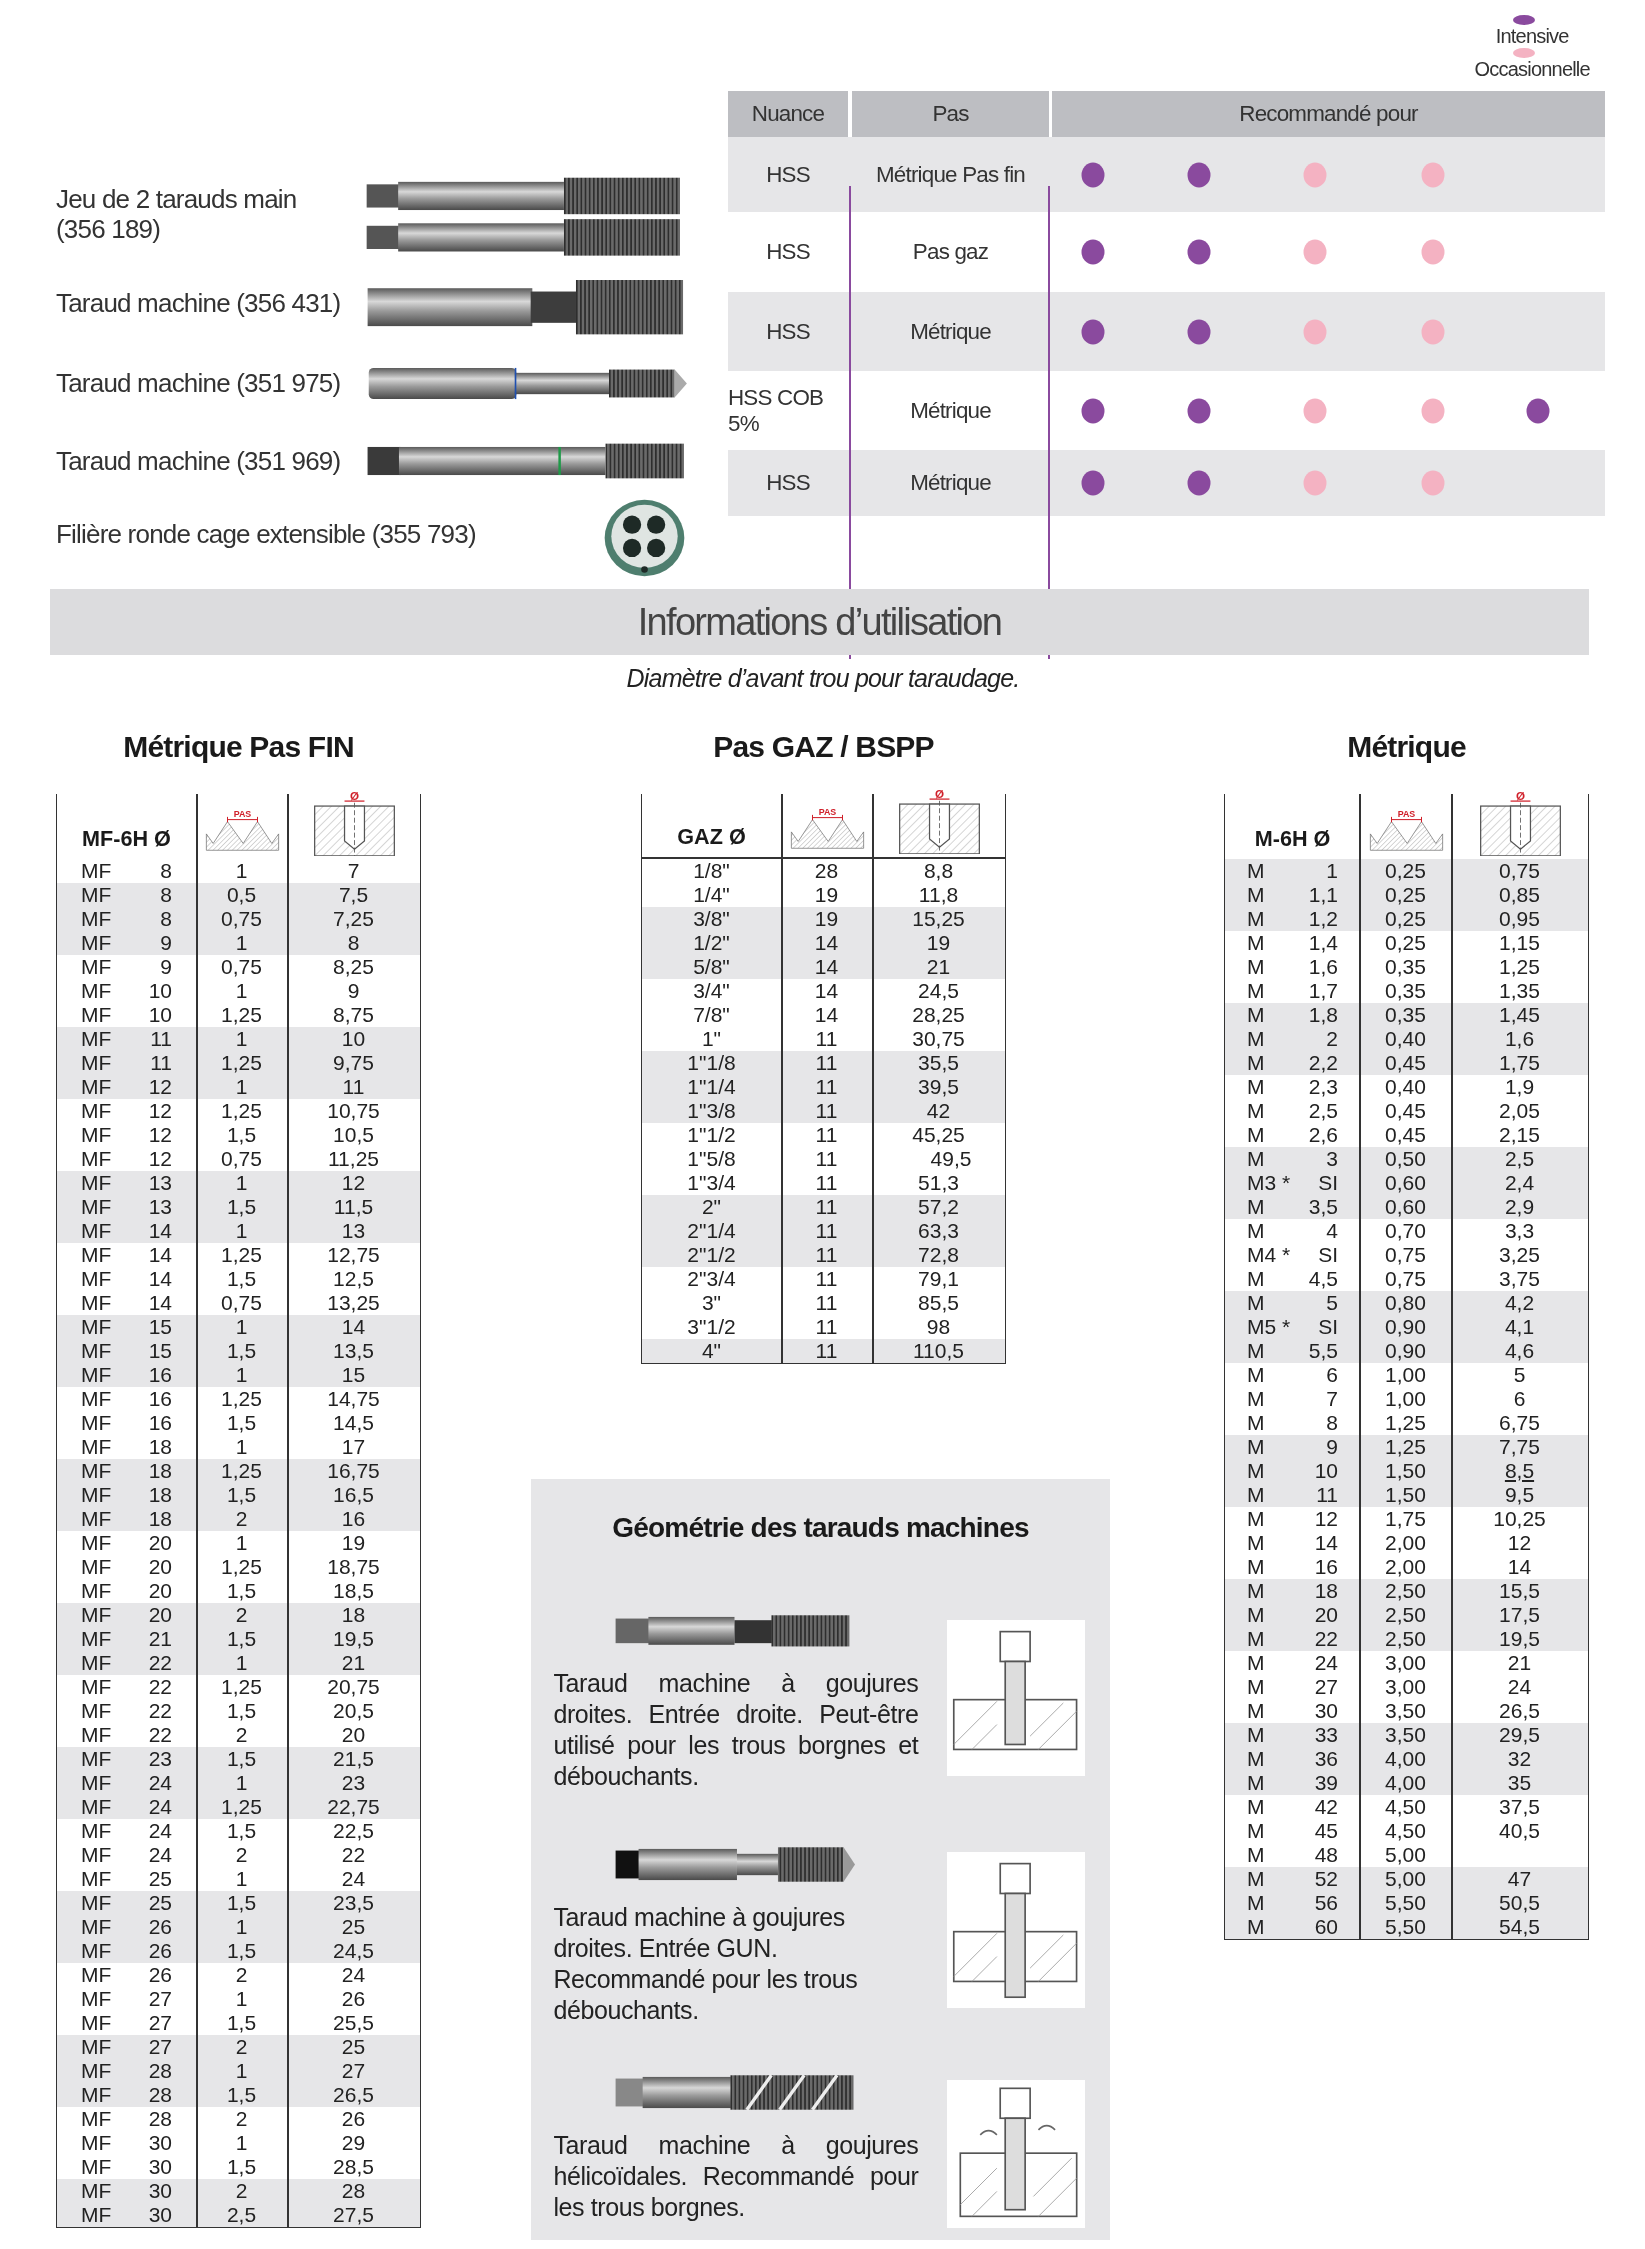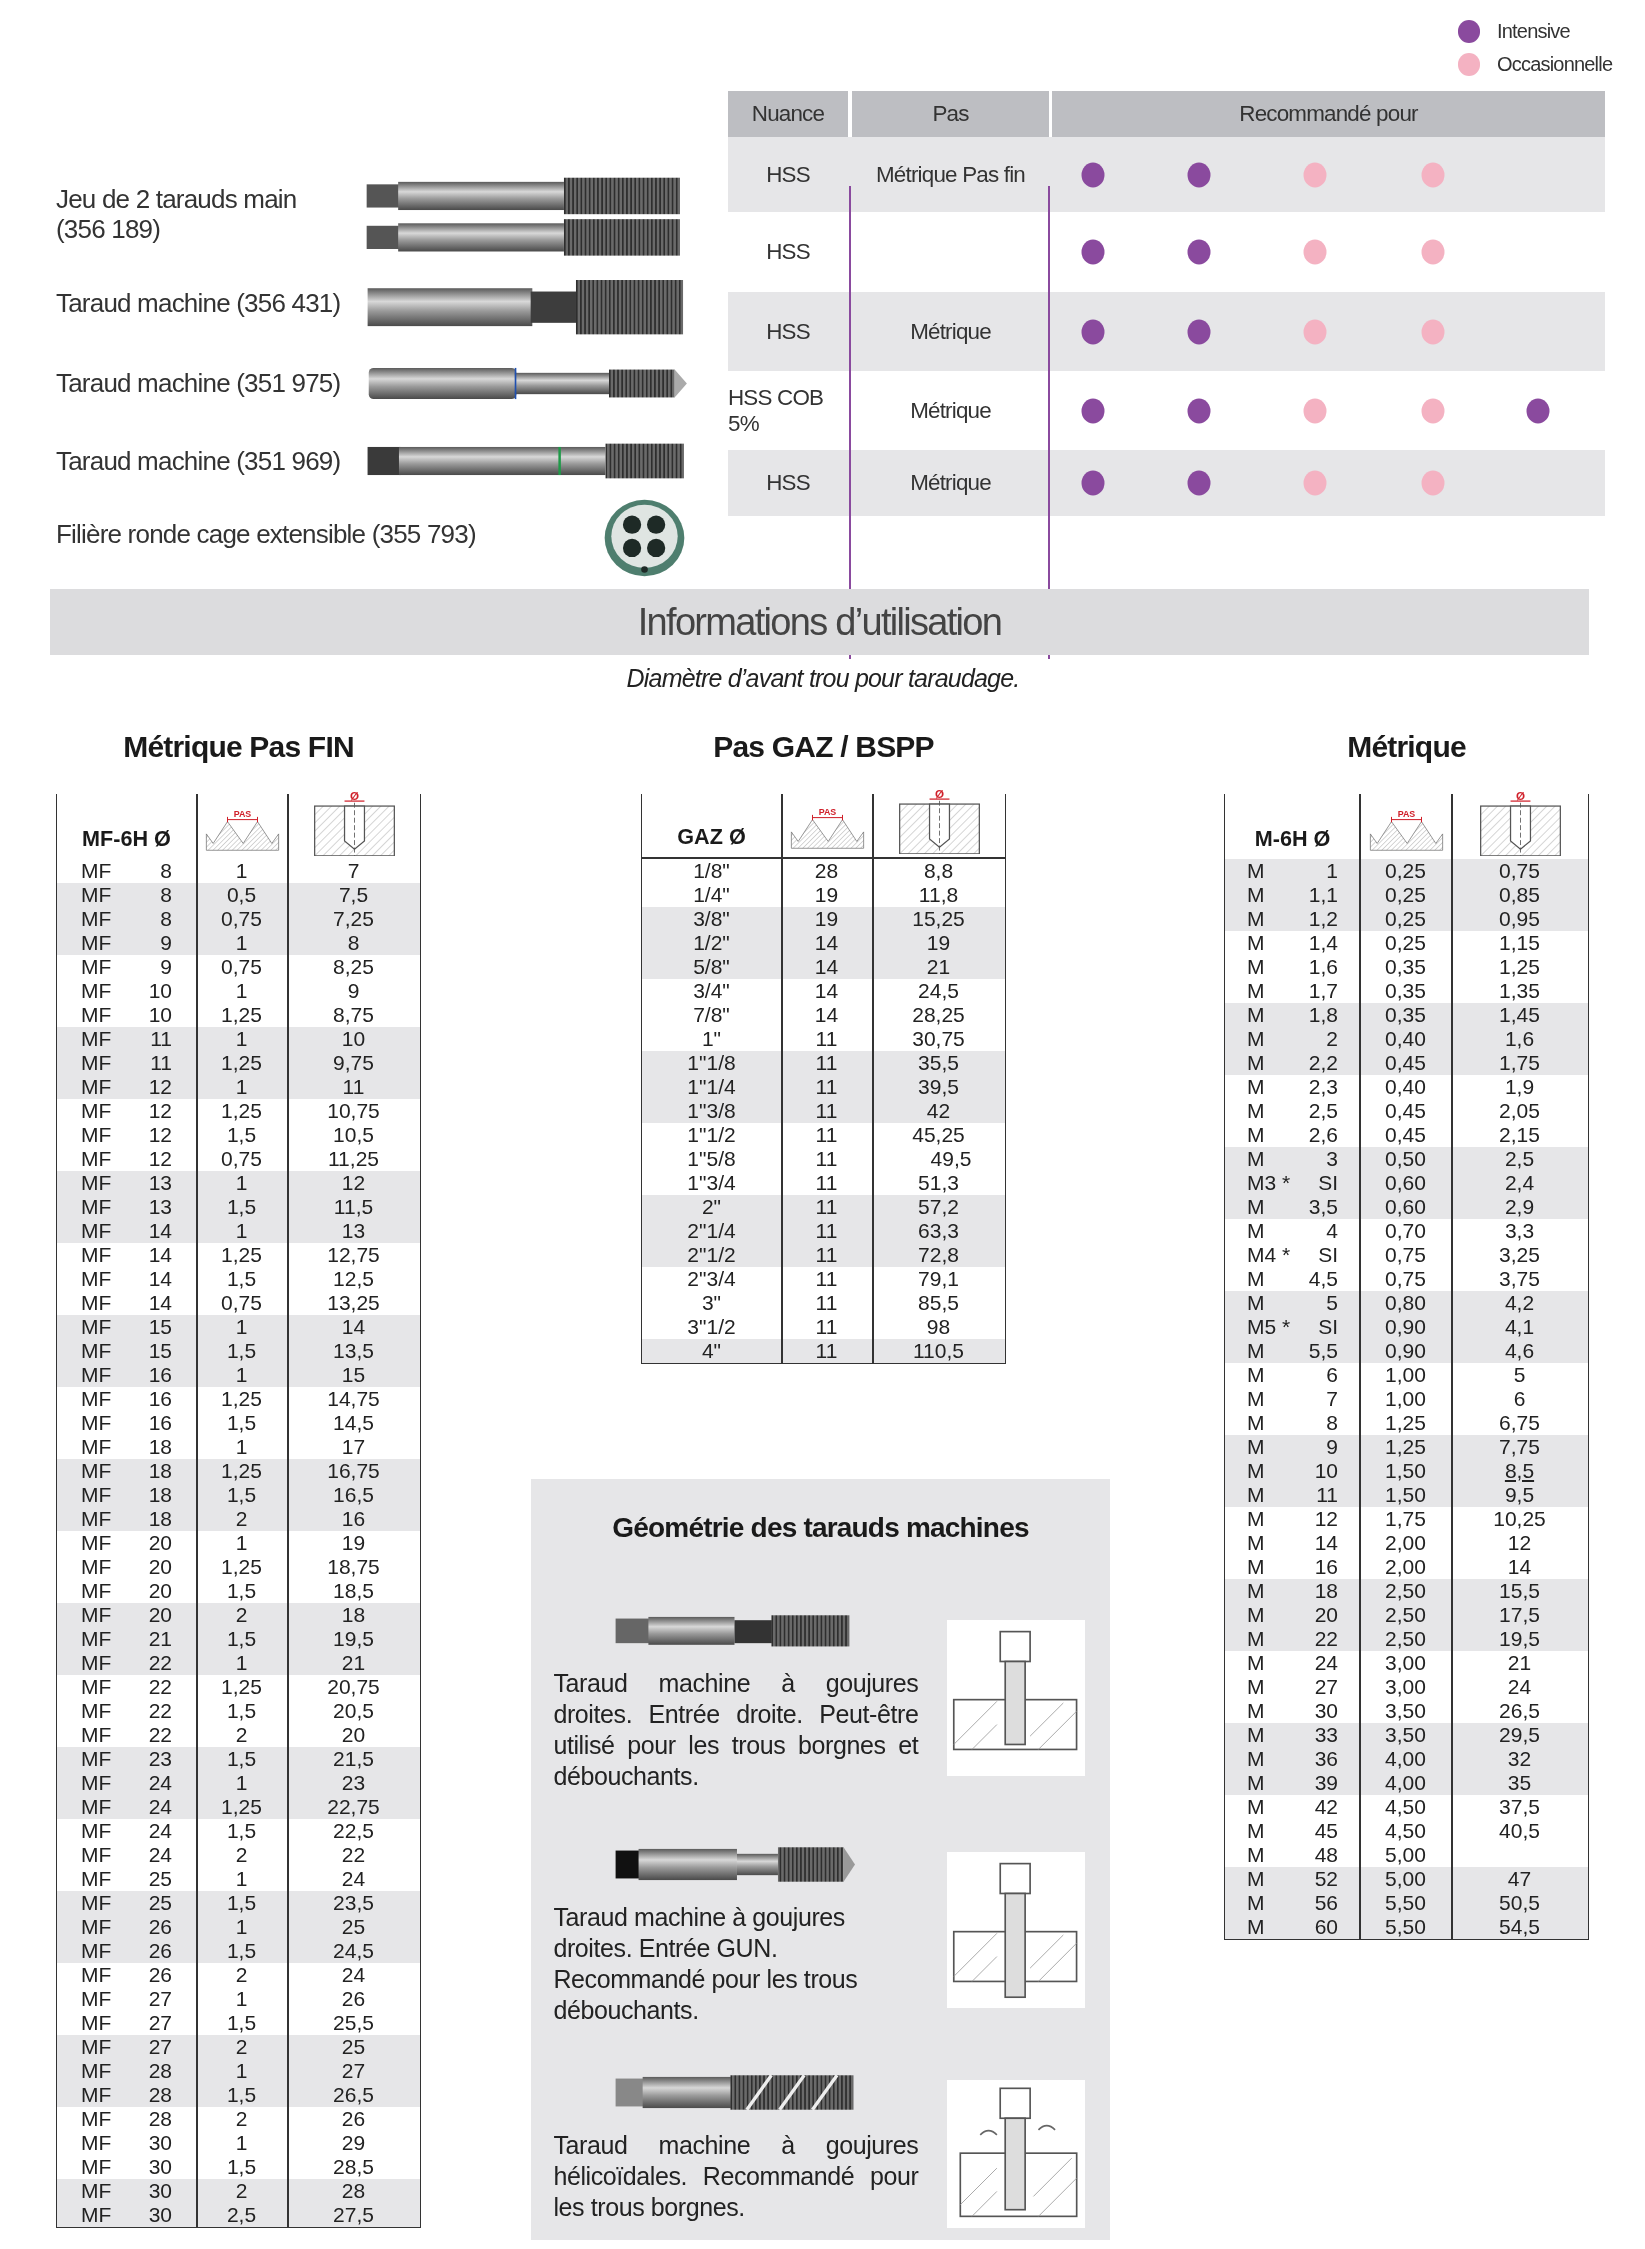--- a/index.html
+++ b/index.html
@@ -1,21 +1,21 @@
 <!DOCTYPE html>
 <html style="font-size:13.3px"><head>
 <meta charset="utf-8">
 <style>
   * { box-sizing: border-box; margin: 0; padding: 0; }
   html, body { width: 1646px; height: 2250px; background: #ffffff; overflow: hidden; }
   body { position: relative; font-family: "Liberation Sans", sans-serif; color: #222; }
 
   
   .legend { position: absolute; left: 1458px; top: 15px; }
-  .legend-row { display: flex; align-items: center; height: 33px; }
+  .legend-row { display: flex; align-items: center; height: 33px; flex-direction: column; }
   .dot { display: inline-block; width: 22.4px; height: 22.4px; border-radius: 50%; }
   .dot.int { background: #8a4a9e; }
   .dot.occ { background: #f4b2c2; }
   .legend-label { margin-left: 16.6px; font-size: 20px; color: #333; letter-spacing: -0.8px; }
 
   
   .ptable { position: absolute; left: 728px; top: 91px; width: 877px; }
   .phead { position: relative; height: 46px; }
   .phead .cell { position: absolute; top: 0; height: 46px; background: #bdbec2; display: flex; align-items: center; justify-content: center; font-size: 22.4px; color: #333; letter-spacing: -0.8px; }
   .psub { position: relative; height: 50px; }
@@ -142,20 +142,21 @@
       <div class="prow shade" style="height: 75px;">
         <div class="v" style="left: 0px; width: 120px;">HSS</div>
         <div class="v" style="left: 124px; width: 197px;">Métrique Pas fin</div>
         <span class="mdot" style="left: 365px; background: rgb(138, 74, 158);"></span>
         <span class="mdot" style="left: 471px; background: rgb(138, 74, 158);"></span>
         <span class="mdot" style="left: 587px; background: rgb(244, 178, 194);"></span>
         <span class="mdot" style="left: 705px; background: rgb(244, 178, 194);"></span>
       </div>
       <div class="prow" style="height: 80px;">
         <div class="v" style="left: 0px; width: 120px;">HSS</div>
+        <div class="v" style="left: 124px; width: 197px;">Pas gaz</div>
         <span class="mdot" style="left: 365px; background: rgb(138, 74, 158);"></span>
         <span class="mdot" style="left: 471px; background: rgb(138, 74, 158);"></span>
         <span class="mdot" style="left: 587px; background: rgb(244, 178, 194);"></span>
         <span class="mdot" style="left: 705px; background: rgb(244, 178, 194);"></span>
       </div>
       <div class="prow shade" style="height: 79px;">
         <div class="v" style="left: 0px; width: 120px;">HSS</div>
         <div class="v" style="left: 124px; width: 197px;">Métrique</div>
         <span class="mdot" style="left: 365px; background: rgb(138, 74, 158);"></span>
         <span class="mdot" style="left: 471px; background: rgb(138, 74, 158);"></span>

